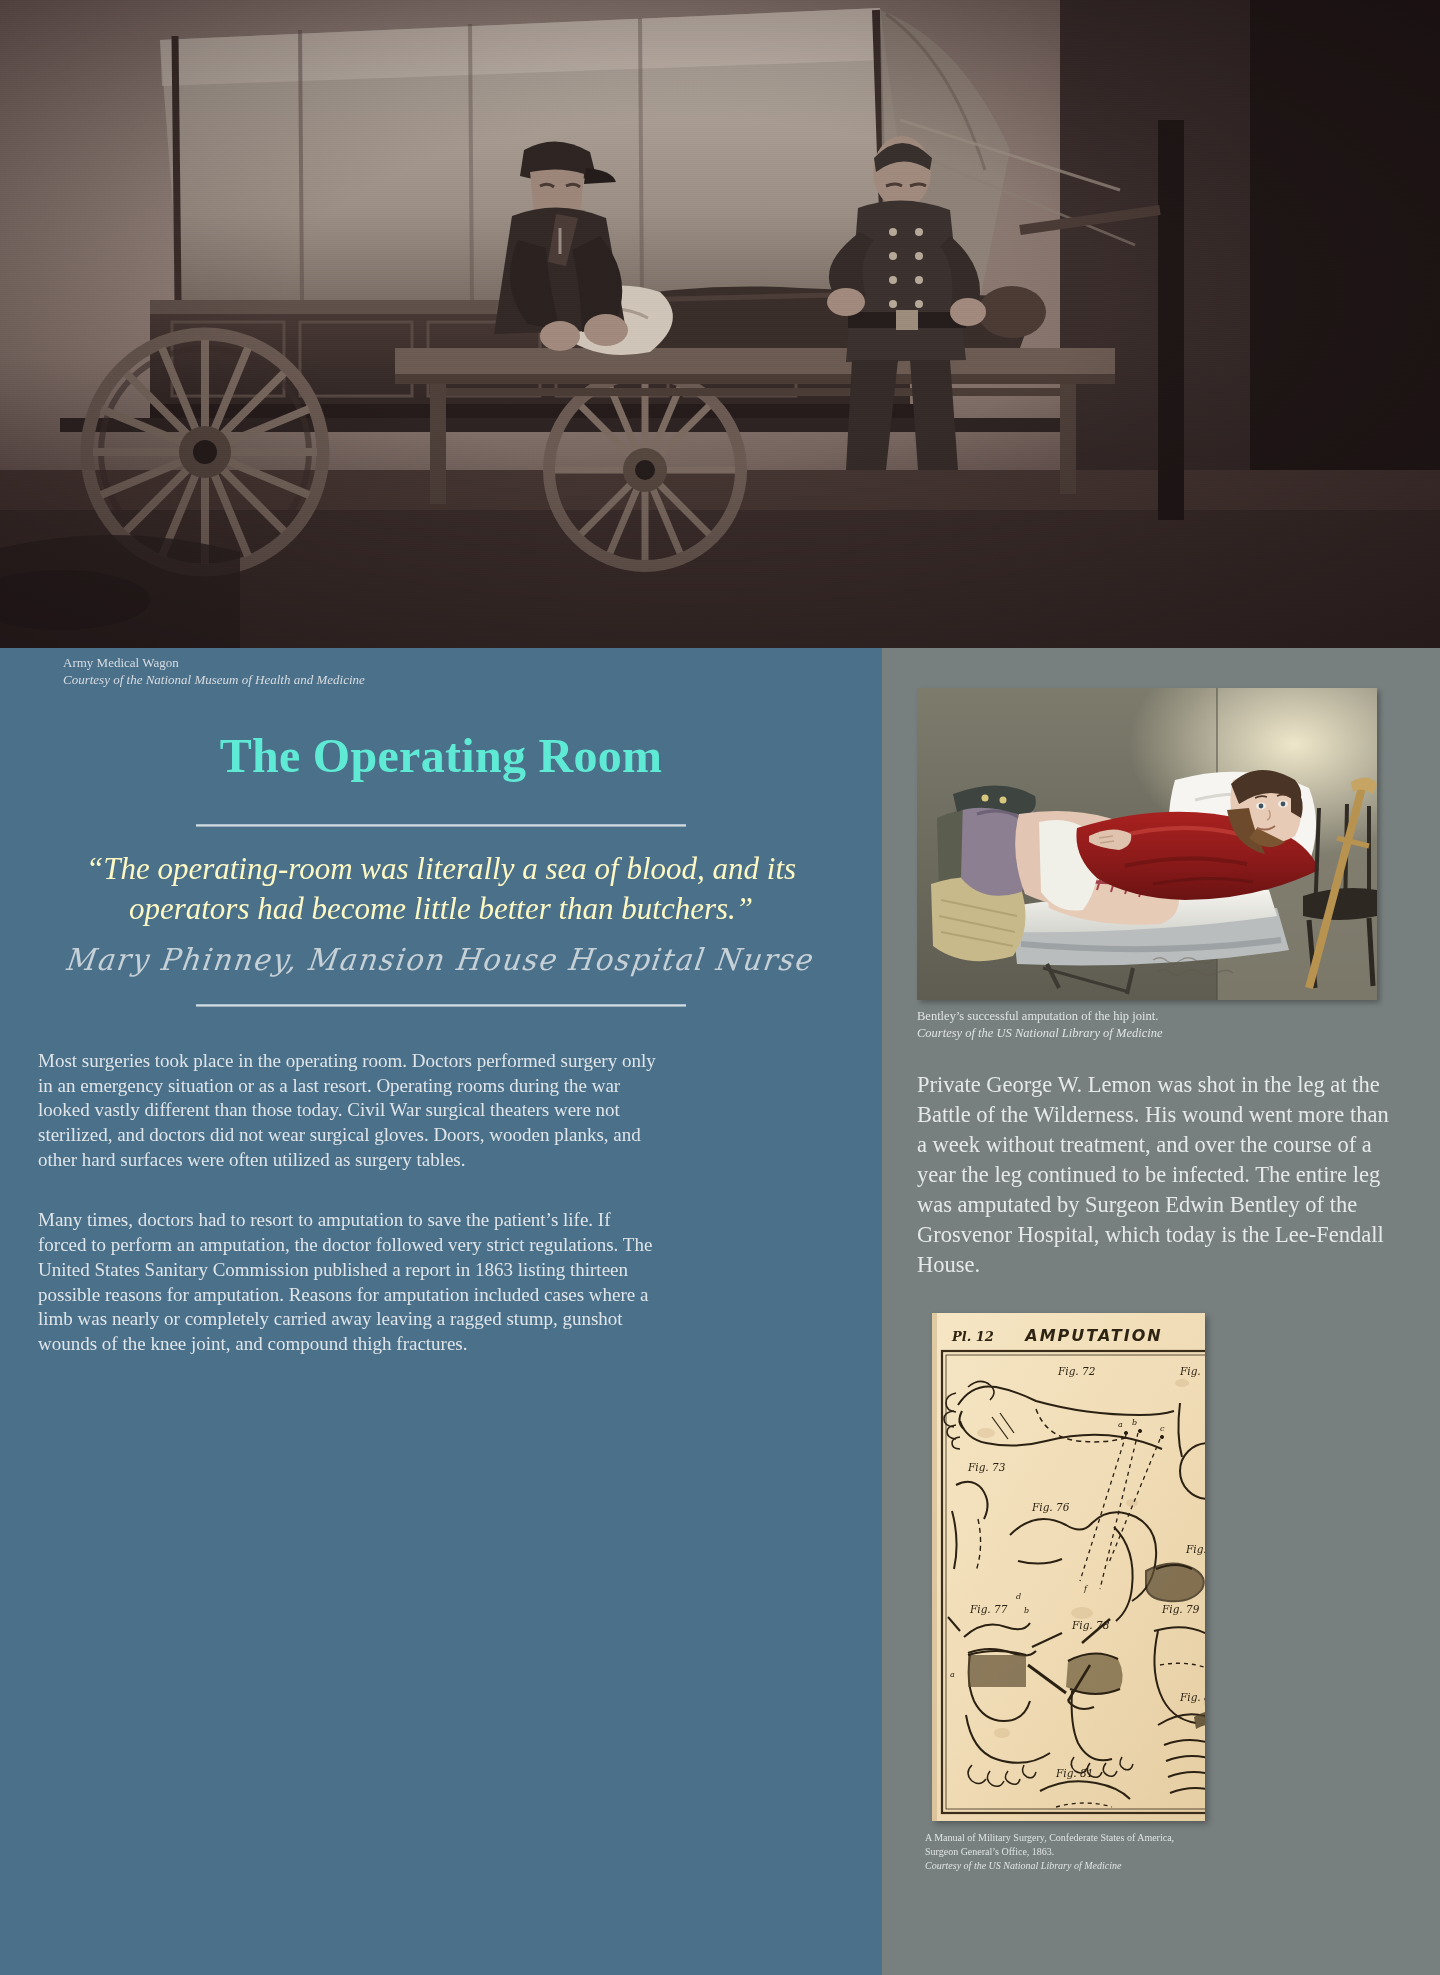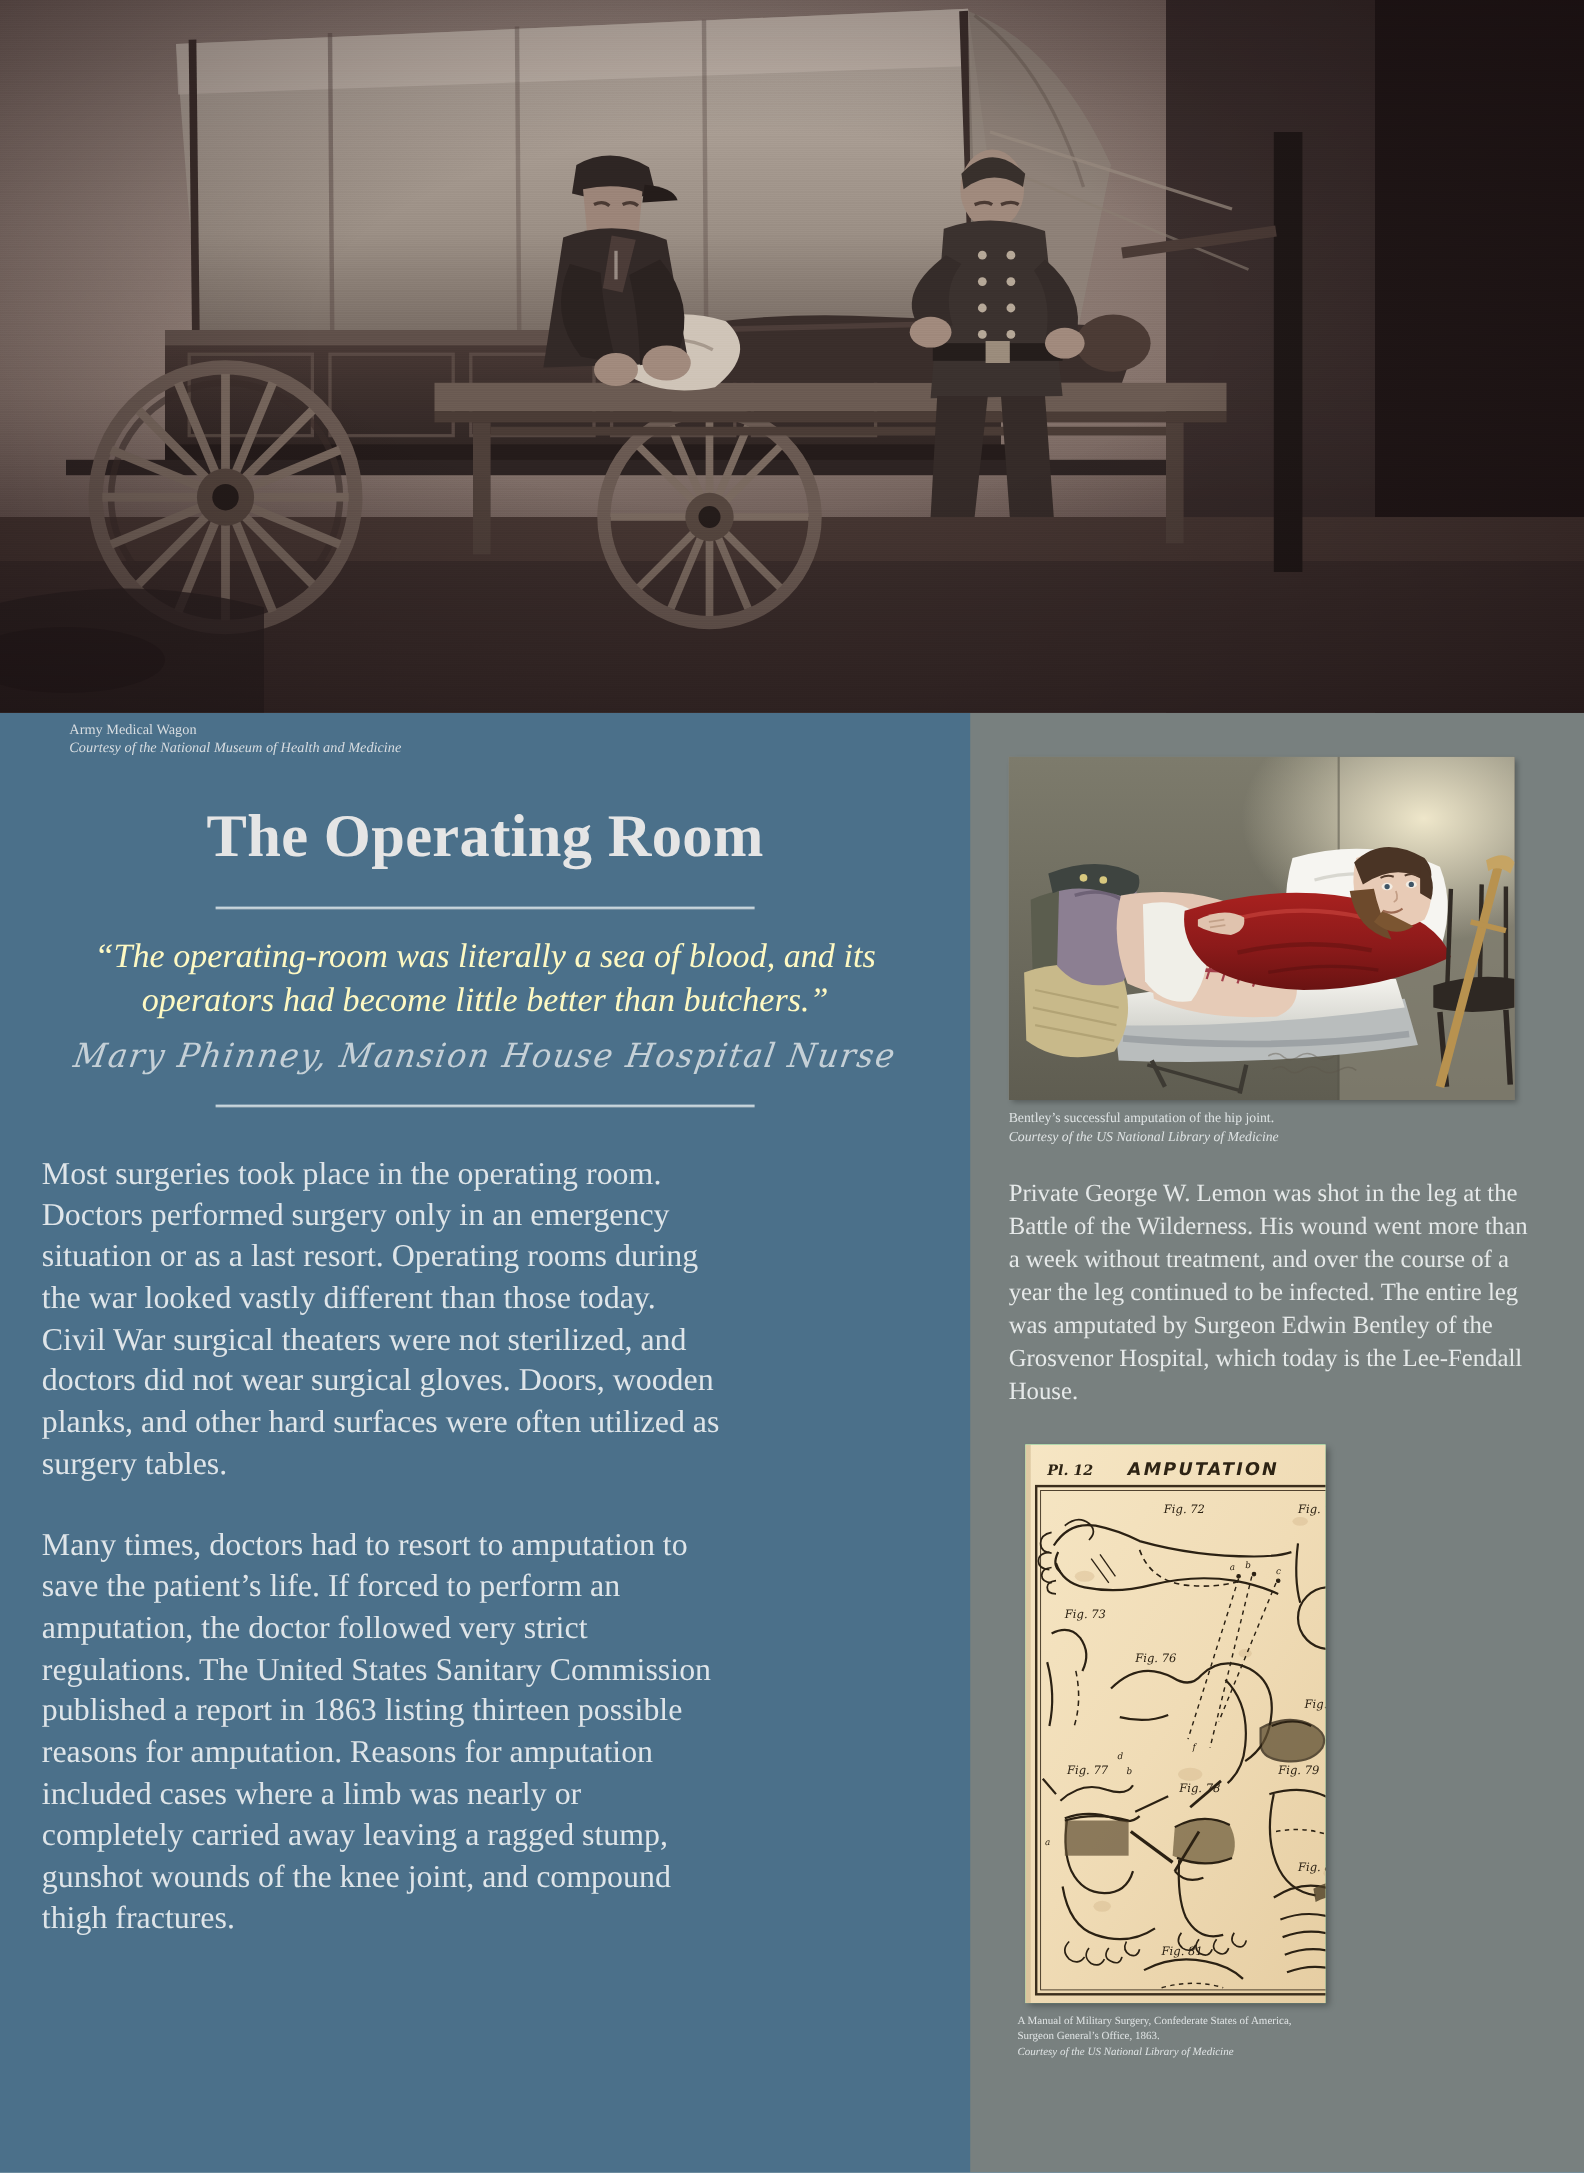--- a/index.html
+++ b/index.html
@@ -69,22 +69,22 @@
   }
   .hero-caption .cap-title { font-size: 13px; }
   .hero-caption .cap-credit { font-size: 13px; font-style: italic; }
 
   
   .title {
     position: absolute;
     left: 0; top: 728px;
     width: 882px;
     text-align: center;
-    color: #e5e5e5;
-    font-size: 55px;
+    color: #5eead4;
+    font-size: 48px;
     font-weight: bold;
     letter-spacing: 0.3px;
   }
   .rule {
     position: absolute;
     height: 3px;
     background: linear-gradient(to bottom, #9fb4c2 0%, #e4ecef 45%, #cfd9de 60%, #7f96a6 100%);
     opacity: 0.92;
   }
   .rule-top { left: 196px; top: 824px; width: 490px; }
@@ -114,21 +114,21 @@
     transform: skewX(-9deg) scaleY(1.04);
     opacity: 0.93;
   }
 
   
   .left-body {
     position: absolute;
     left: 38px; top: 1049px;
     width: 620px;
     color: #dfe5e9;
-    font-size: 29px;
+    font-size: 19px;
     line-height: 1.30;
   }
   .left-body p + p { margin-top: 36px; }
 
   
   .litho-frame {
     position: absolute;
     left: 917px; top: 688px;
     width: 460px; height: 312px;
     overflow: hidden;

